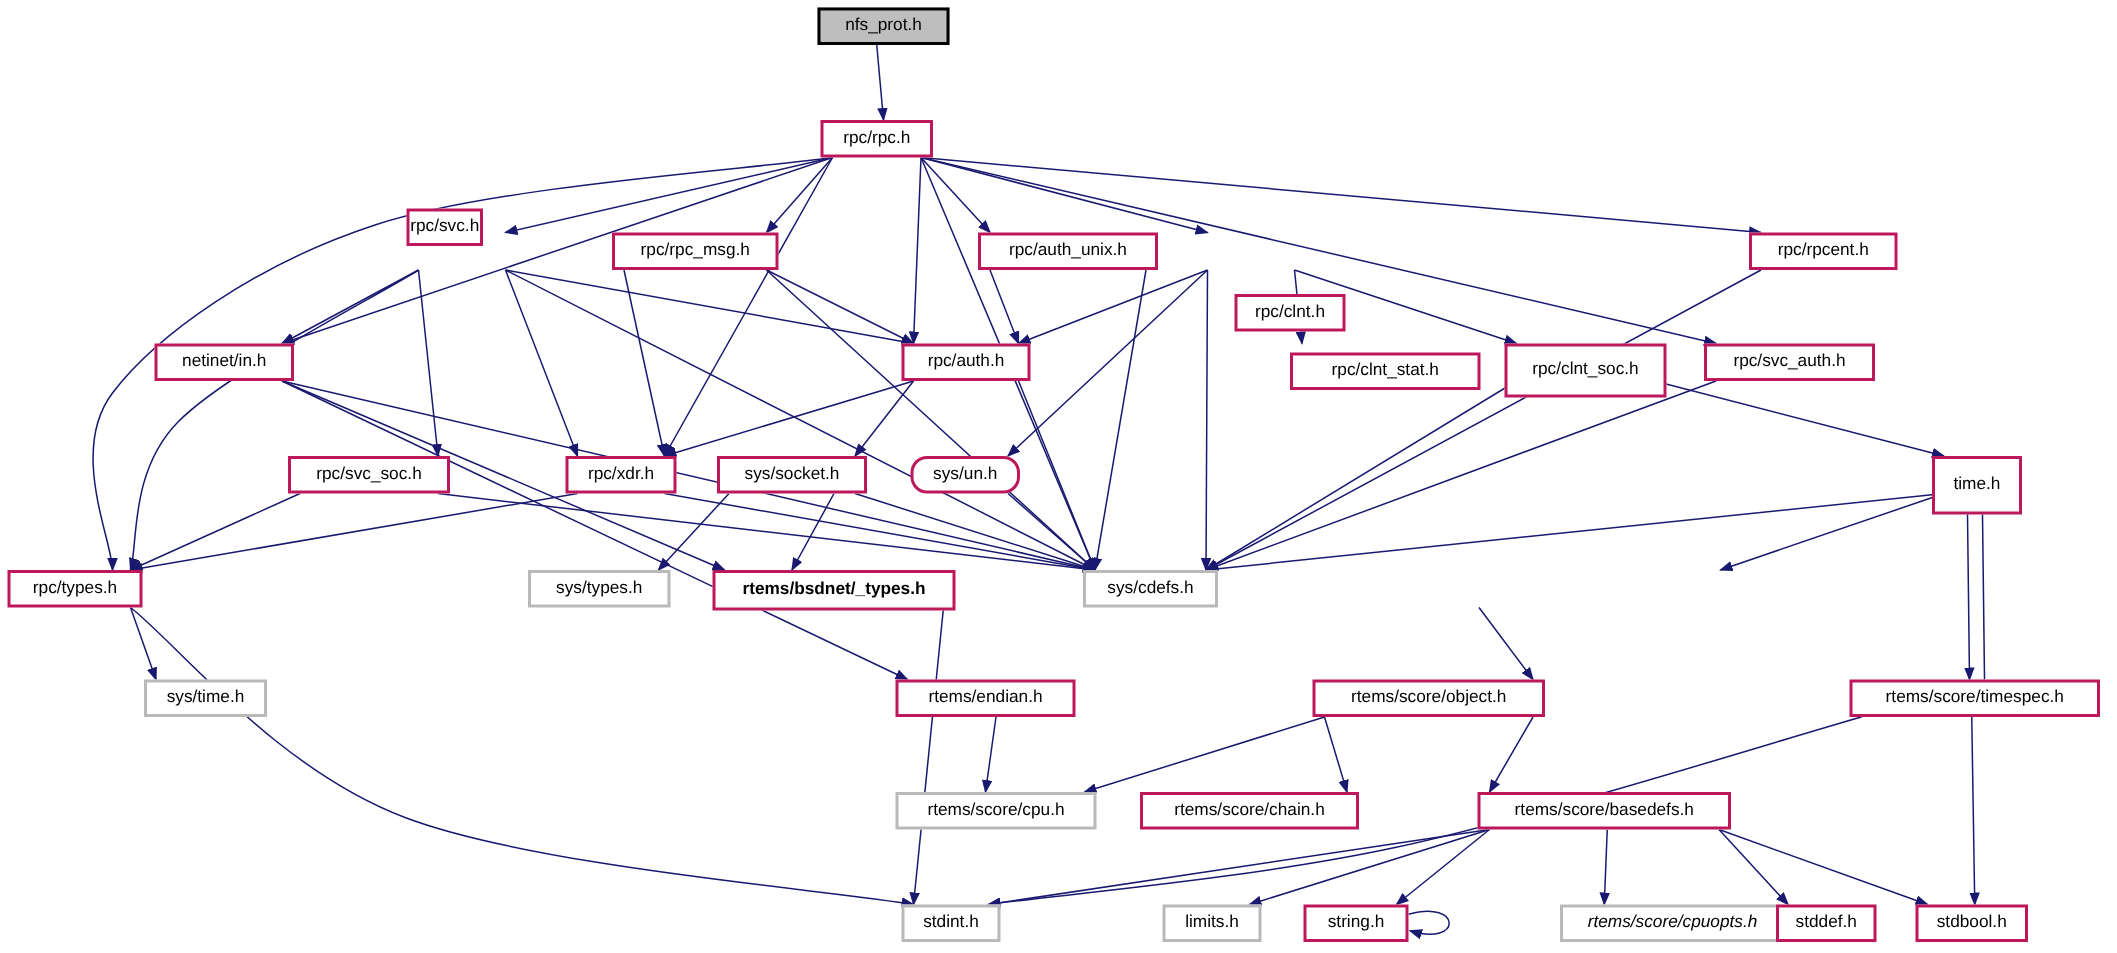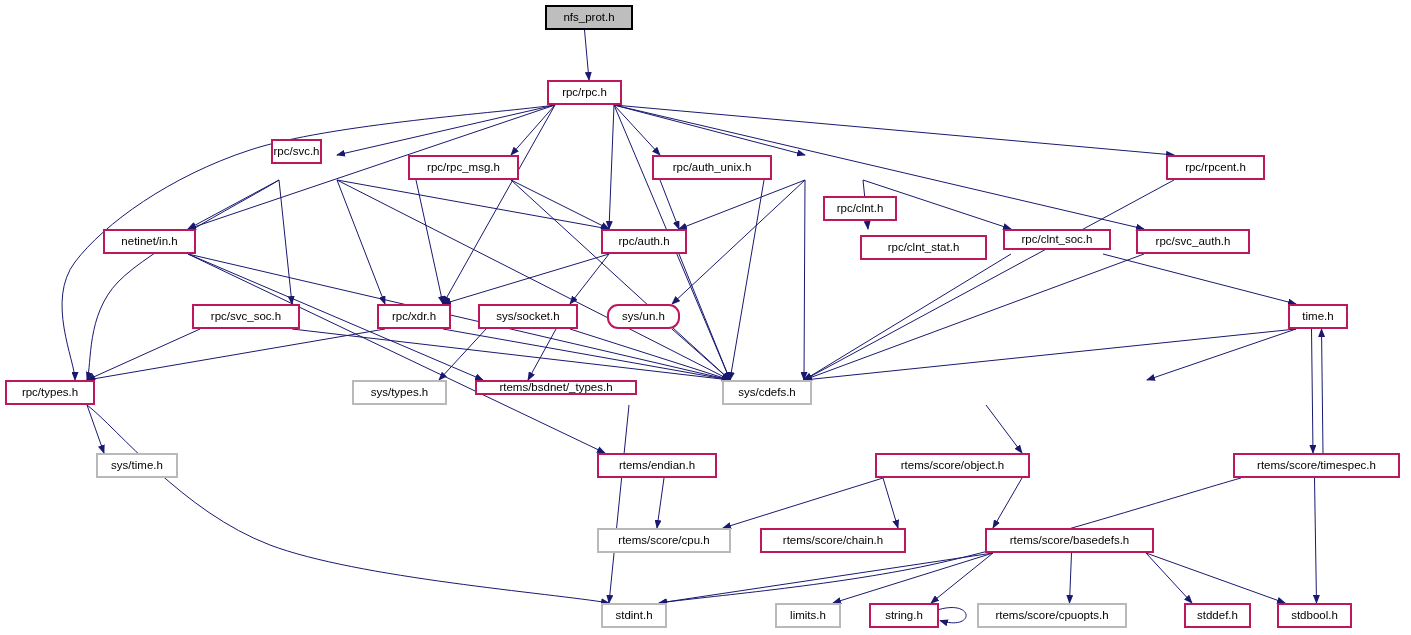--- a/index.html
+++ b/index.html
@@ -115,48 +115,48 @@
   </div>
     <div class="node" style="left: 103px; top: 229px; width: 93px; height: 25px;">
     <span>netinet/in.h</span>
   </div>
     <div class="node" style="left: 601px; top: 229px; width: 86px; height: 25px;">
     <span>rpc/auth.h</span>
   </div>
     <div class="node" style="left: 860px; top: 235px; width: 127px; height: 25px;">
     <span>rpc/clnt_stat.h</span>
   </div>
-    <div class="node" style="left: 1003px; top: 229px; width: 108px; height: 21px;">
+    <div class="node" style="left: 1003px; top: 229px; width: 108px; height: 36px;">
     <span>rpc/clnt_soc.h</span>
   </div>
     <div class="node" style="left: 1136px; top: 229px; width: 114px; height: 25px;">
     <span>rpc/svc_auth.h</span>
   </div>
     <div class="node" style="left: 192px; top: 304px; width: 108px; height: 25px;">
     <span>rpc/svc_soc.h</span>
   </div>
     <div class="node" style="left: 377px; top: 304px; width: 74px; height: 25px;">
     <span>rpc/xdr.h</span>
   </div>
     <div class="node" style="left: 478px; top: 304px; width: 100px; height: 25px;">
     <span>sys/socket.h</span>
   </div>
     <div class="node" style="left: 607px; top: 304px; width: 73px; height: 25px; border-radius: 11px;">
     <span>sys/un.h</span>
   </div>
-    <div class="node" style="left: 1288px; top: 304px; width: 60px; height: 25px;">
+    <div class="node" style="left: 1288px; top: 304px; width: 60px; height: 39px;">
     <span>time.h</span>
   </div>
     <div class="node" style="left: 5px; top: 380px; width: 90px; height: 25px;">
     <span>rpc/types.h</span>
   </div>
     <div class="node muted" style="left: 352px; top: 380px; width: 95px; height: 25px;">
     <span>sys/types.h</span>
   </div>
-    <div class="node" style="left: 475px; top: 380px; width: 162px; height: 15px;">
+    <div class="node" style="left: 475px; top: 380px; width: 162px; height: 27px; font-weight: bold;">
     <span>rtems/bsdnet/_types.h</span>
   </div>
     <div class="node muted" style="left: 722px; top: 380px; width: 90px; height: 25px;">
     <span>sys/cdefs.h</span>
   </div>
     <div class="node muted" style="left: 96px; top: 453px; width: 82px; height: 25px;">
     <span>sys/time.h</span>
   </div>
     <div class="node" style="left: 597px; top: 453px; width: 120px; height: 25px;">
     <span>rtems/endian.h</span>
@@ -178,21 +178,21 @@
   </div>
     <div class="node muted" style="left: 601px; top: 603px; width: 66px; height: 25px;">
     <span>stdint.h</span>
   </div>
     <div class="node muted" style="left: 775px; top: 603px; width: 66px; height: 25px;">
     <span>limits.h</span>
   </div>
     <div class="node" style="left: 869px; top: 603px; width: 70px; height: 25px;">
     <span>string.h</span>
   </div>
-    <div class="node muted" style="left: 977px; top: 603px; width: 150px; height: 25px;">
+    <div class="node muted" style="left: 1040px; top: 603px; width: 150px; height: 25px; font-style: italic;">
     <span>rtems/score/cpuopts.h</span>
   </div>
     <div class="node" style="left: 1184px; top: 603px; width: 67px; height: 25px;">
     <span>stddef.h</span>
   </div>
     <div class="node" style="left: 1277px; top: 603px; width: 75px; height: 25px;">
     <span>stdbool.h</span>
   </div>
   </div>
 

